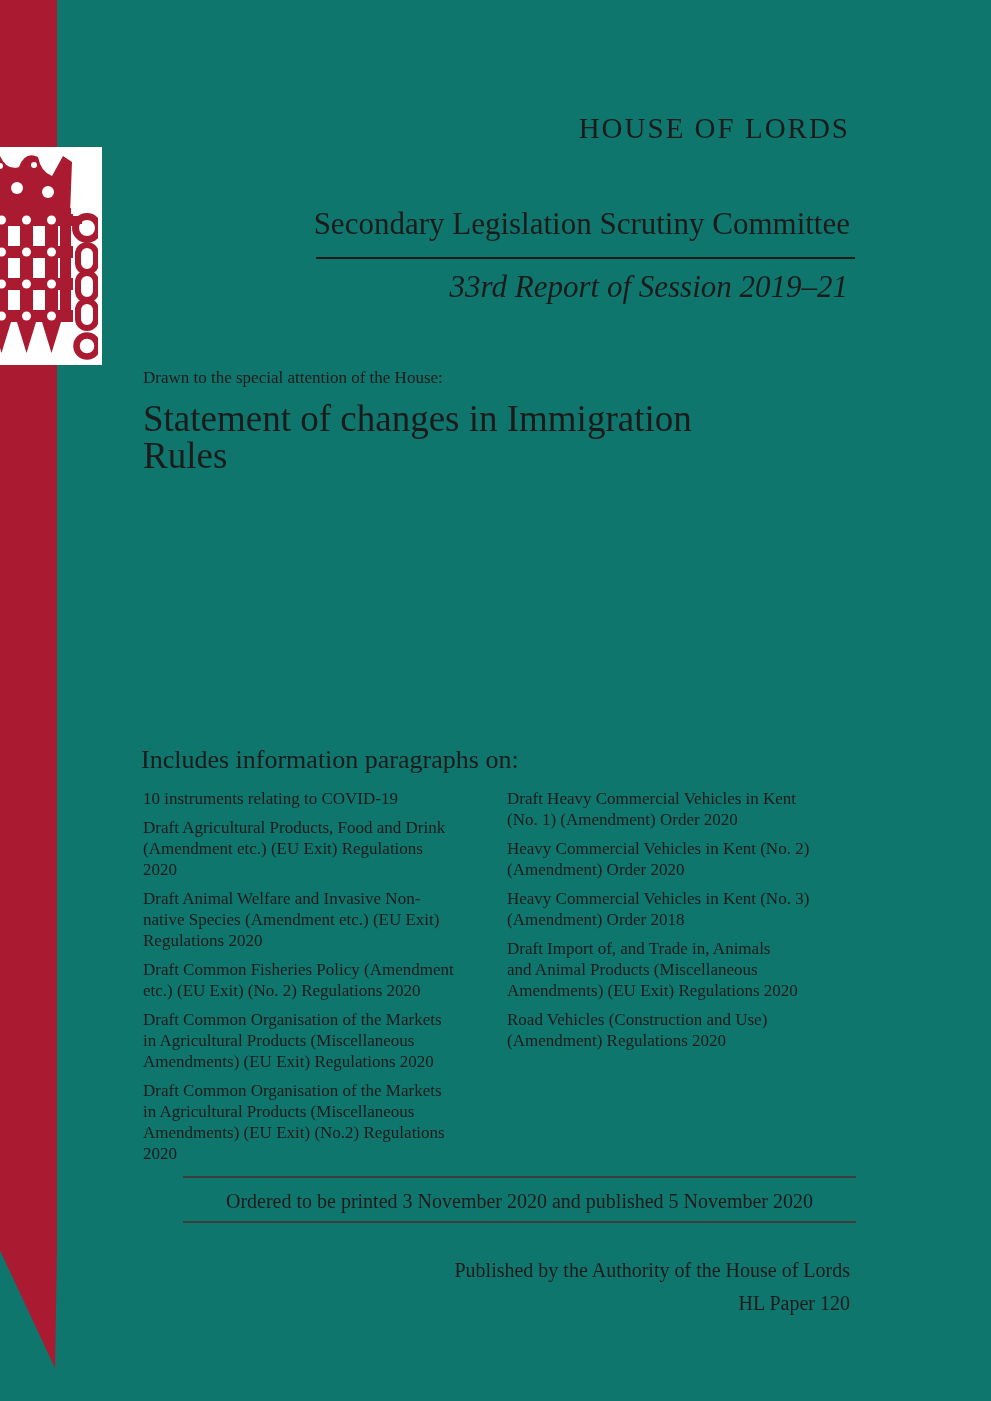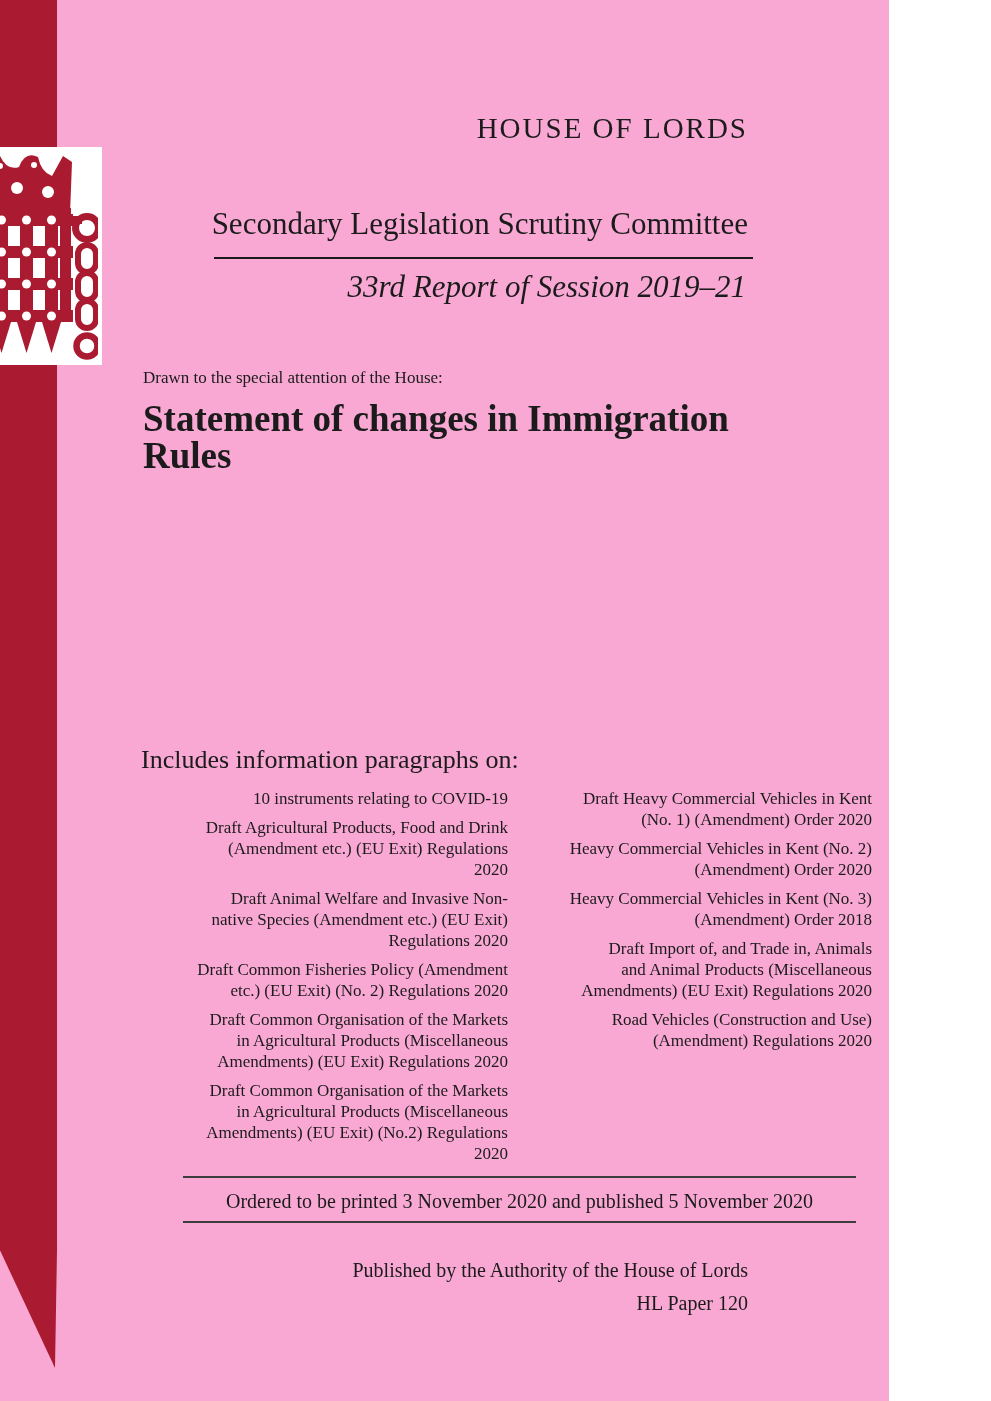--- a/index.html
+++ b/index.html
@@ -1,20 +1,20 @@
 <!DOCTYPE html>
 <html><head>
 <meta charset="utf-8">
 <style>
   html, body { margin: 0; padding: 0; background: #ffffff; }
   .page {
     position: relative;
-    width: 889px;
+    width: 991px;
     height: 1401px;
-    background: #f9a8d4;
+    background: #0f766e;
     font-family: "Liberation Serif", "DejaVu Serif", serif;
     color: #1b1b1b;
     overflow: hidden;
   }
   .red-bar {
     position: absolute;
     left: 0; top: 0;
     width: 57px; height: 1368px;
     background: #aa1a30;
     clip-path: polygon(0 0, 100% 0, 100% 91.4%, 96.5% 100%, 0 91.4%);
@@ -43,32 +43,32 @@
   .report-no {
     position: absolute; right: 143px; top: 269px;
     font-size: 31px; white-space: nowrap; font-style: italic;
   }
   .drawn {
     position: absolute; left: 143px; top: 368px;
     font-size: 17px;
   }
   .main-title {
     position: absolute; left: 143px; top: 400px;
-    font-size: 37px; font-weight: bold; line-height: 37px;
+    font-size: 37px; font-weight: normal; line-height: 37px;
     white-space: pre-line; width: 700px;
   }
   .correspondence {
     position: absolute; left: 143px; top: 528px;
     font-size: 27px; font-weight: bold;
   }
   .includes-heading {
     position: absolute; left: 141px; top: 745px;
     font-size: 26px;
   }
-  .col { position: absolute; top: 788px; font-size: 17px; line-height: 21px; text-align: right; }
+  .col { position: absolute; top: 788px; font-size: 17px; line-height: 21px; }
   .col-left  { left: 143px; width: 365px; }
   .col-right { left: 507px; width: 365px; }
   .instrument { white-space: pre-line; margin: 0 0 8px 0; }
 
   .rule { position: absolute; left: 183px; width: 673px; height: 2px; background: #3d3d3d; }
   .rule-top { top: 1176px; }
   .rule-bottom { top: 1221px; }
   .ordered {
     position: absolute; left: 183px; top: 1190px; width: 673px;
     font-size: 20px; text-align: center; white-space: nowrap;

